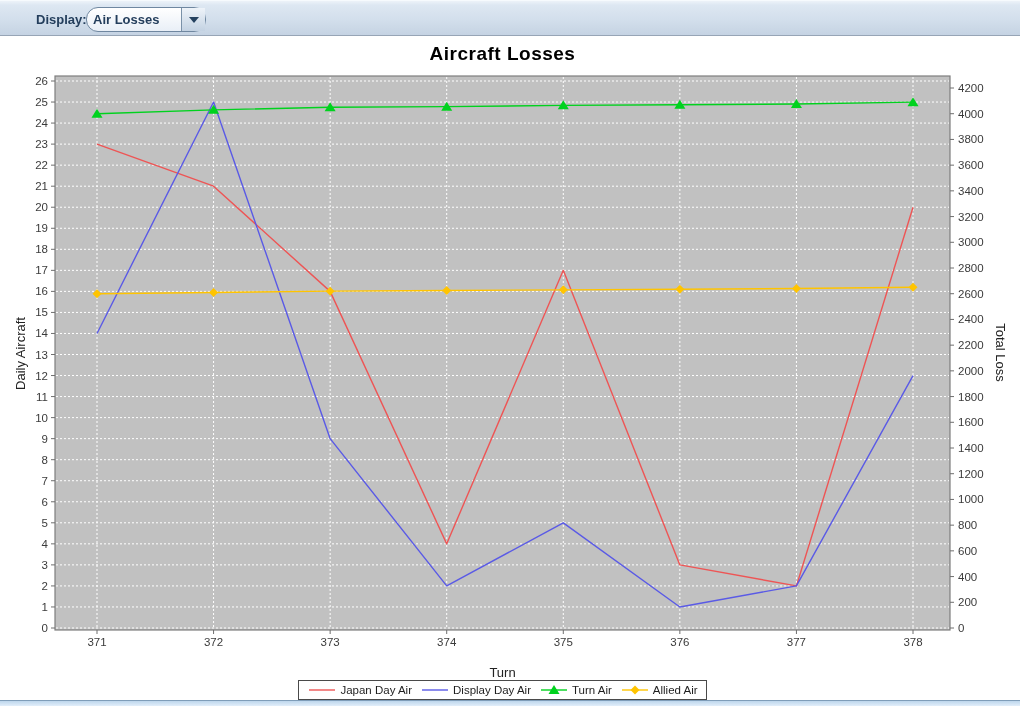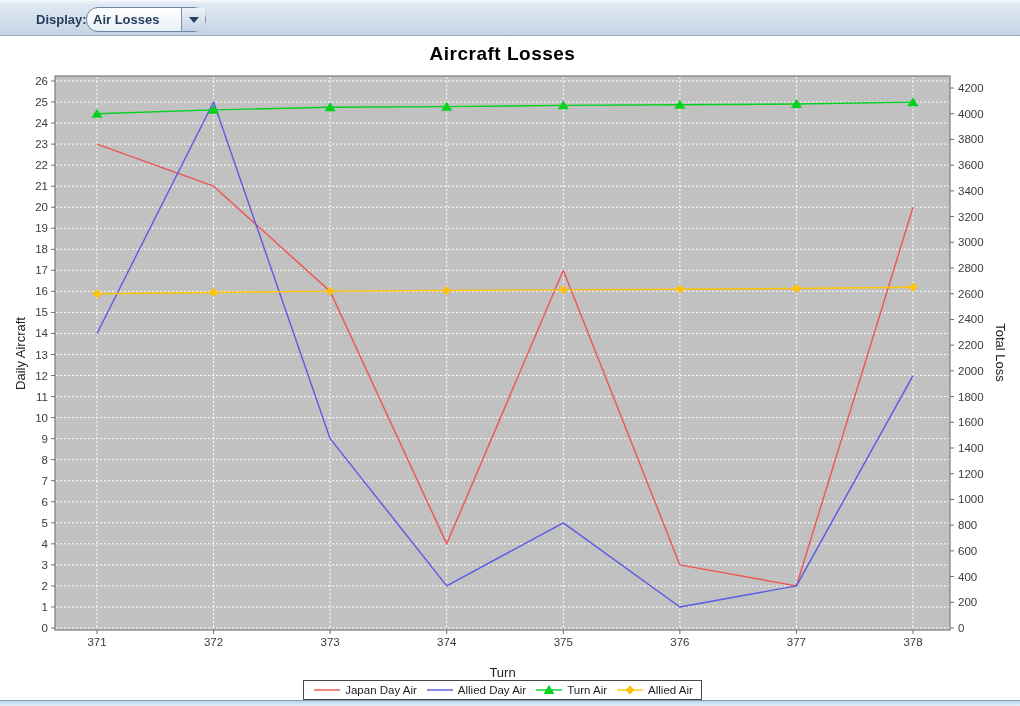--- a/index.html
+++ b/index.html
@@ -270,21 +270,21 @@
         <div class="legend-item">
           <svg width="30" height="12">
             <line x1="2" x2="28" y1="6" y2="6" stroke="#ee5555" stroke-width="1.4"></line>
           </svg>
           <span class="lbl">Japan Day Air</span>
         </div>
         <div class="legend-item">
           <svg width="30" height="12">
             <line x1="2" x2="28" y1="6" y2="6" stroke="#5a5ae6" stroke-width="1.4"></line>
           </svg>
-          <span class="lbl">Allied Day Air</span>
+          <span class="lbl">Display Day Air</span>
         </div>
         <div class="legend-item">
           <svg width="30" height="12">
             <line x1="2" x2="28" y1="6" y2="6" stroke="#00d21e" stroke-width="1.4"></line>
             <polygon points="15,1 9.5,10 20.5,10" fill="#00d21e"></polygon>
           </svg>
           <span class="lbl">Turn Air</span>
         </div>
         <div class="legend-item">
           <svg width="30" height="12">

